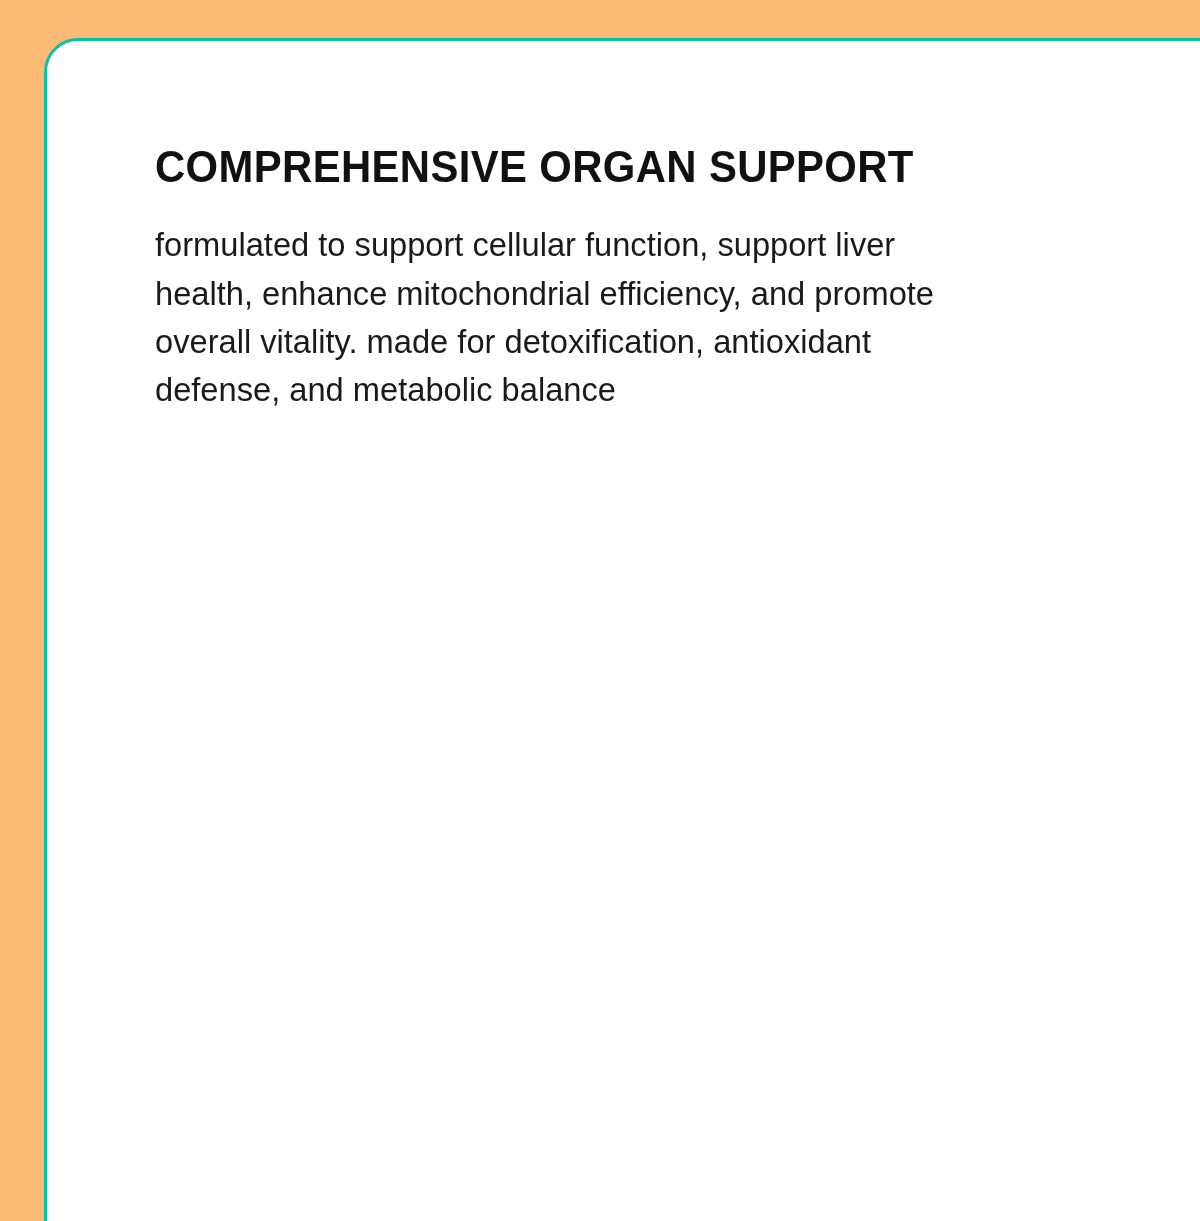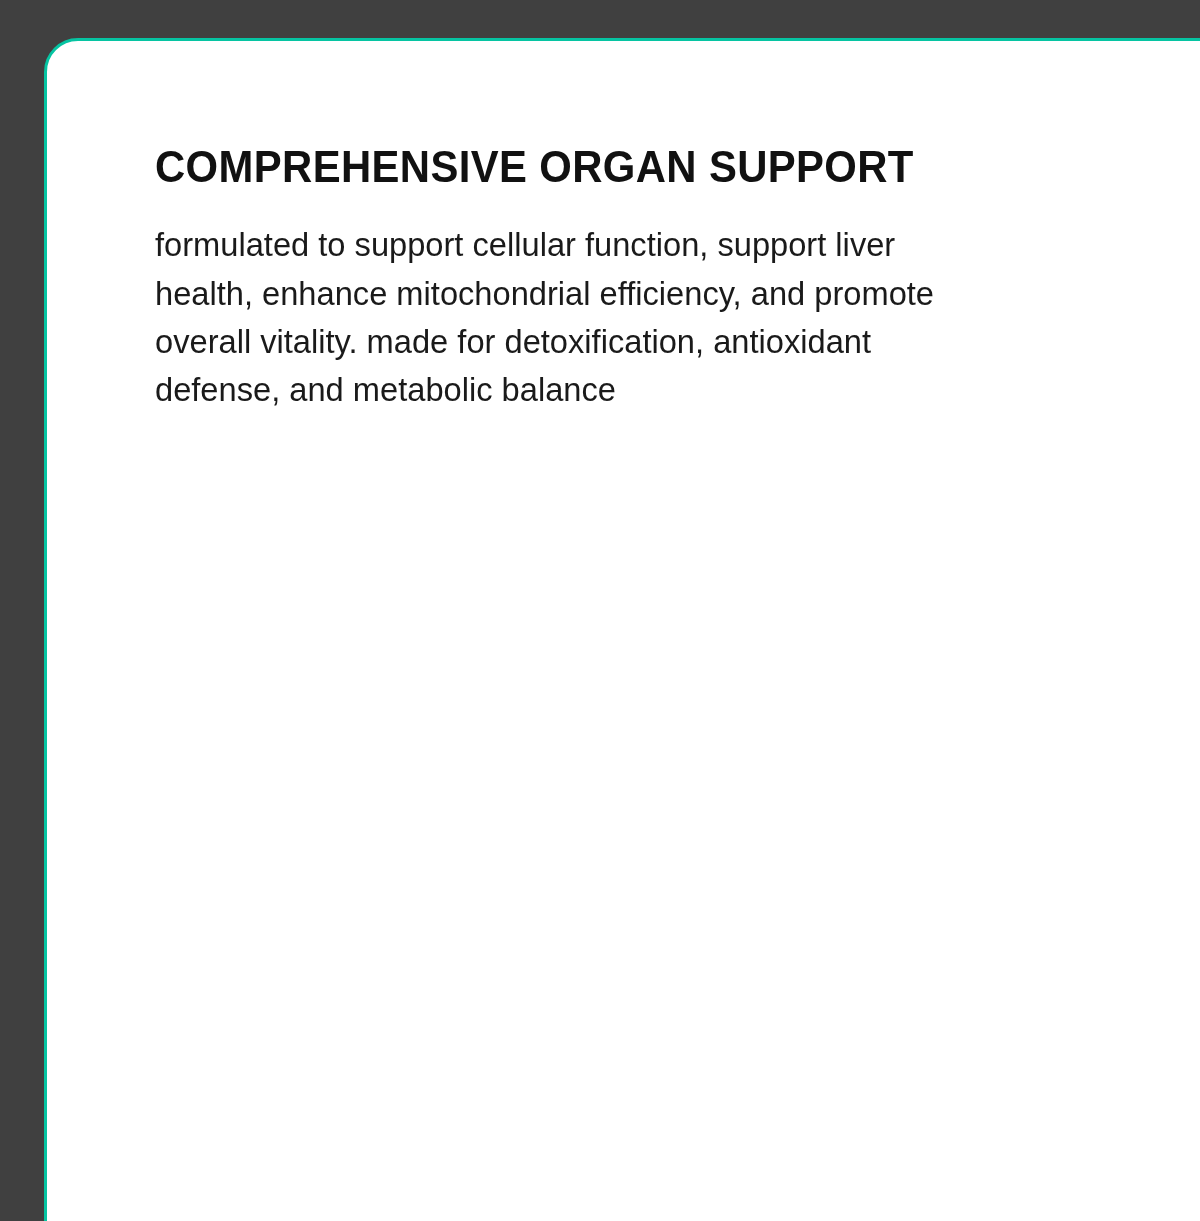--- a/index.html
+++ b/index.html
@@ -11,21 +11,21 @@
     width: 1200px;
     height: 1221px;
     font-family: "DejaVu Sans", sans-serif;
     overflow: hidden;
   }
 
   .page {
     position: relative;
     width: 1200px;
     height: 1221px;
-    background: #404040;
+    background: #fdba74;
   }
 
   
   .card {
     position: absolute;
     left: 44px;
     top: 38px;
     width: 1196px;          
     height: 1240px;         
     box-sizing: border-box;

